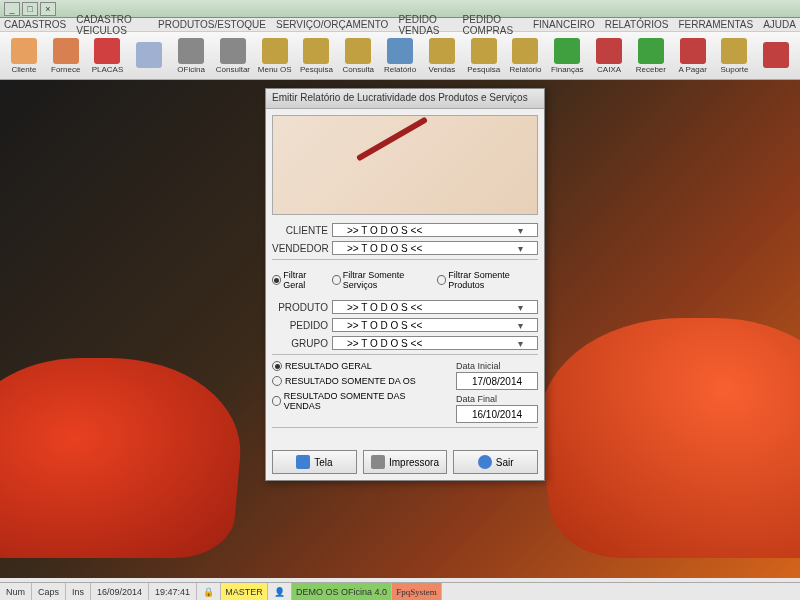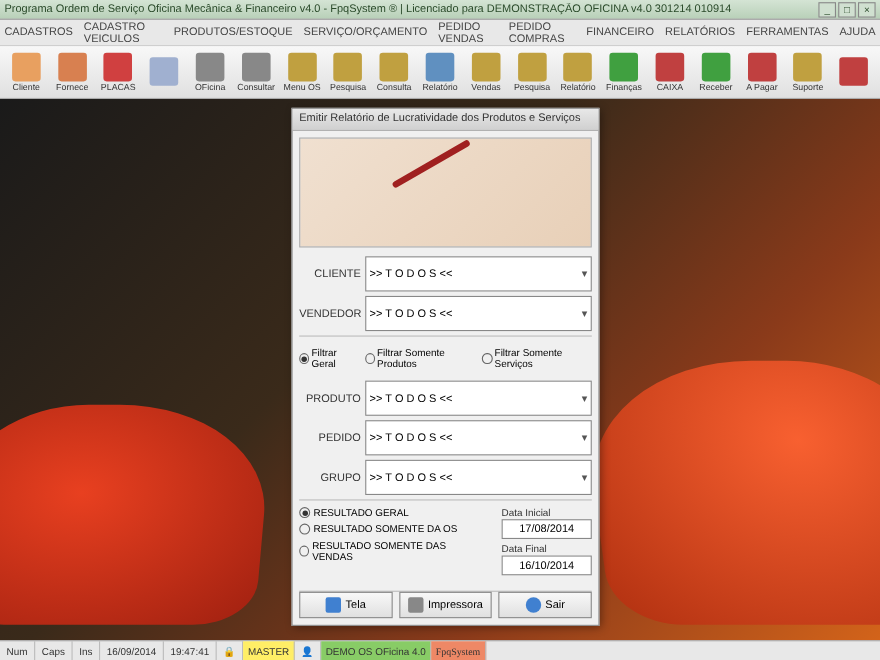--- a/index.html
+++ b/index.html
@@ -3,73 +3,72 @@
 <meta charset="utf-8">
 <style>
 * { margin: 0; padding: 0; box-sizing: border-box; font-family: Tahoma, sans-serif; }
 body { width: 800px; height: 600px; overflow: hidden; background: #e8e8e8; position: relative; }
 
 .titlebar { height: 18px; background: linear-gradient(#d4e4d4, #b8d0b8); display: flex; align-items: center; padding: 0 4px; font-size: 10px; color: #2a4a2a; border-bottom: 1px solid #888; }
 .titlebar-text { flex: 1; white-space: nowrap; overflow: hidden; }
 .titlebar-btns { display: flex; gap: 2px; }
 .titlebar-btn { width: 16px; height: 14px; background: #d0e0d0; border: 1px solid #888; font-size: 9px; text-align: center; line-height: 12px; cursor: pointer; }
 
-.menubar { height: 24px; background: #e8e8e8; display: flex; align-items: center; padding: 0 4px; font-size: 10px; color: #444; gap: 10px; border-bottom: 1px solid #ccc; }
+.menubar { height: 14px; background: #e8e8e8; display: flex; align-items: center; padding: 0 4px; font-size: 10px; color: #444; gap: 10px; border-bottom: 1px solid #ccc; }
 .menu-item { cursor: pointer; }
 
 .toolbar { height: 48px; background: linear-gradient(#f8f8f8, #e0e0e0); display: flex; align-items: center; padding: 0 4px; gap: 2px; border-bottom: 1px solid #aaa; }
 .tool-btn { width: 40px; height: 44px; display: flex; flex-direction: column; align-items: center; justify-content: center; cursor: pointer; border: 1px solid transparent; }
 .tool-icon { width: 26px; height: 26px; border-radius: 3px; display: flex; align-items: center; justify-content: center; font-size: 16px; }
 .tool-label { font-size: 8px; color: #333; margin-top: 1px; }
 
 .content { position: relative; height: 498px; background: linear-gradient(135deg, #1a1a1a 0%, #3a2a1a 40%, #8a3a1a 70%, #d4641a 100%); overflow: hidden; }
 .car-left { position: absolute; left: -40px; bottom: 20px; width: 280px; height: 200px; background: radial-gradient(ellipse at 40% 40%, #e84020, #a02010); border-radius: 40% 50% 20% 20%; transform: skewX(-5deg); }
 .car-right { position: absolute; right: -60px; bottom: 20px; width: 320px; height: 240px; background: radial-gradient(ellipse at 60% 30%, #f86030, #b03010); border-radius: 50% 40% 20% 20%; transform: skewX(8deg); }
 
 .dialog { position: absolute; left: 265px; top: 8px; width: 280px; background: #f0f0f0; border: 1px solid #888; box-shadow: 2px 2px 8px rgba(0,0,0,0.4); }
 .dialog-title { height: 20px; background: linear-gradient(#e8e8e8, #d0d0d0); padding: 3px 6px; font-size: 10px; color: #333; border-bottom: 1px solid #aaa; }
 .dialog-body { padding: 6px; }
 .dialog-image { width: 100%; height: 100px; background: linear-gradient(135deg, #f0e0d0, #e8d0b8); border: 1px solid #aaa; margin-bottom: 8px; position: relative; overflow: hidden; }
 .dialog-image::after { content: ''; position: absolute; left: 30%; top: 20%; width: 80px; height: 6px; background: #a02020; transform: rotate(-30deg); border-radius: 3px; }
 
 .form-row { display: flex; align-items: center; margin-bottom: 4px; font-size: 10px; }
 .form-label { width: 60px; text-align: right; padding-right: 4px; color: #333; }
-.form-select { flex: 1; height: 32px; border: 1px solid #888; background: #fff; font-size: 10px; padding: 0 3px; display: flex; align-items: center; justify-content: space-between; cursor: pointer; }
+.form-select { flex: 1; height: 14px; border: 1px solid #888; background: #fff; font-size: 10px; padding: 0 14px; display: flex; align-items: center; justify-content: space-between; cursor: pointer; }
 .form-select::after { content: '▾'; color: #555; }
 
 .radio-row { display: flex; gap: 6px; font-size: 9px; margin: 6px 0; padding: 4px 0; justify-content: space-between; }
 .radio-opt { display: flex; align-items: center; gap: 2px; cursor: pointer; }
 .radio-dot { width: 10px; height: 10px; border: 1px solid #666; border-radius: 50%; display: inline-flex; align-items: center; justify-content: center; }
 .radio-dot.on::after { content: ''; width: 5px; height: 5px; background: #333; border-radius: 50%; }
 
 .divider { height: 1px; background: #bbb; margin: 4px 0; }
 
 .result-section { display: flex; gap: 8px; margin-top: 6px; }
 .result-left { flex: 1; font-size: 9px; }
 .result-opt { display: flex; align-items: center; gap: 3px; margin-bottom: 5px; cursor: pointer; }
 .result-right { width: 82px; font-size: 9px; margin-left: 28px; }
 .date-label { font-size: 9px; color: #333; margin-bottom: 1px; }
 .date-input { width: 100%; height: 18px; border: 1px solid #888; background: #fff; font-size: 10px; padding: 0 3px; text-align: center; margin-bottom: 4px; }
 
-.dialog-btns { display: flex; gap: 6px; margin-top: 10px; padding-top: 0; border-top: 1px solid #bbb; }
+.dialog-btns { display: flex; gap: 6px; padding-top: 22px; border-top: 1px solid #bbb; }
 .dlg-btn { flex: 1; height: 24px; border: 1px solid #888; background: linear-gradient(#f8f8f8, #e0e0e0); font-size: 10px; display: flex; align-items: center; justify-content: center; gap: 4px; cursor: pointer; }
 .dlg-btn-icon { width: 14px; height: 14px; border-radius: 2px; }
 
 .statusbar { position: absolute; bottom: 0; left: 0; right: 0; height: 18px; background: #e8e8e8; border-top: 1px solid #aaa; display: flex; align-items: center; font-size: 9px; color: #333; }
 .status-cell { padding: 0 6px; border-right: 1px solid #bbb; height: 100%; display: flex; align-items: center; }
 .status-main { flex: 1; }
 .status-badge { background: #ffee66; padding: 0 4px; }
 .status-badge.grn { background: #88cc66; }
 .status-badge.red { background: #ee8866; font-family: Liberation Serif, serif; }
 </style>
 </head>
 <body>
 
 <div class="titlebar">
-  <span class="titlebar-text">Programa Ordem de Serviço Oficina Mecânica &amp; Financeiro v4.0 - FpqSystem ® | Licenciado para DEMONSTRAÇÃO OFICINA v4.0 301214 010914</span>
   <div class="titlebar-btns">
     <div class="titlebar-btn">_</div>
     <div class="titlebar-btn">□</div>
     <div class="titlebar-btn">×</div>
   </div>
 </div>
 
 <div class="menubar">
   <span class="menu-item">CADASTROS</span>
   <span class="menu-item">CADASTRO VEICULOS</span>
@@ -186,25 +185,25 @@
 
       <div class="divider"></div>
 
       <div class="radio-row">
         <div class="radio-opt">
             <span class="radio-dot on"></span>
             <span>Filtrar Geral</span>
           </div>
         <div class="radio-opt">
             <span class="radio-dot"></span>
-            <span>Filtrar Somente Produtos</span>
+            <span>Filtrar Somente Serviços</span>
           </div>
         <div class="radio-opt">
             <span class="radio-dot"></span>
-            <span>Filtrar Somente Serviços</span>
+            <span>Filtrar Somente Produtos</span>
           </div>
       </div>
 
       <div class="form-row">
         <div class="form-label">PRODUTO</div>
         <div class="form-select">
             <span>&gt;&gt;  T O D O S  &lt;&lt;</span>
           </div>
       </div>
       <div class="form-row">

